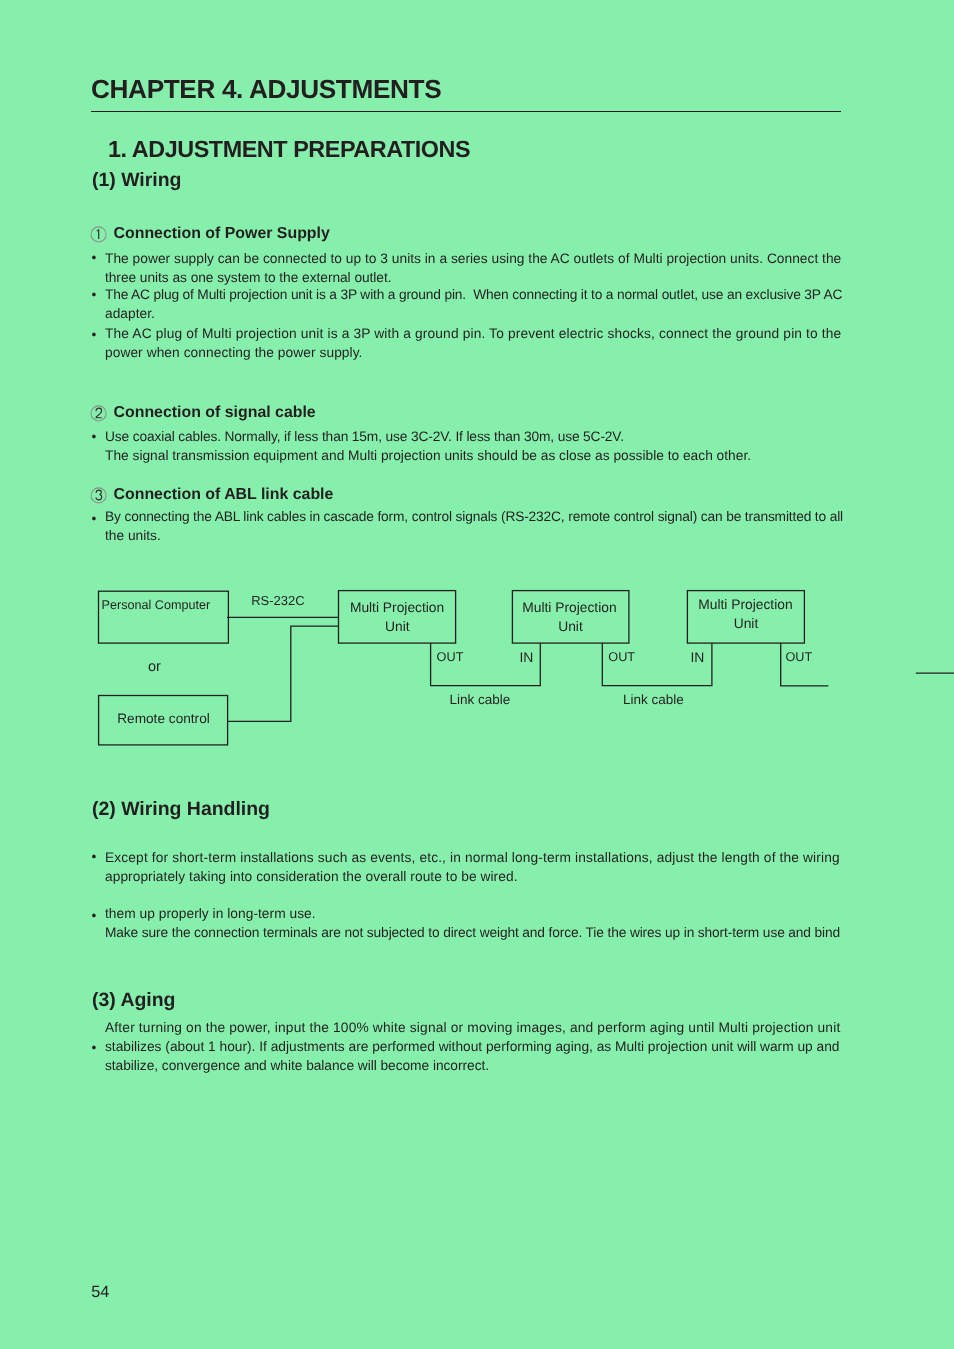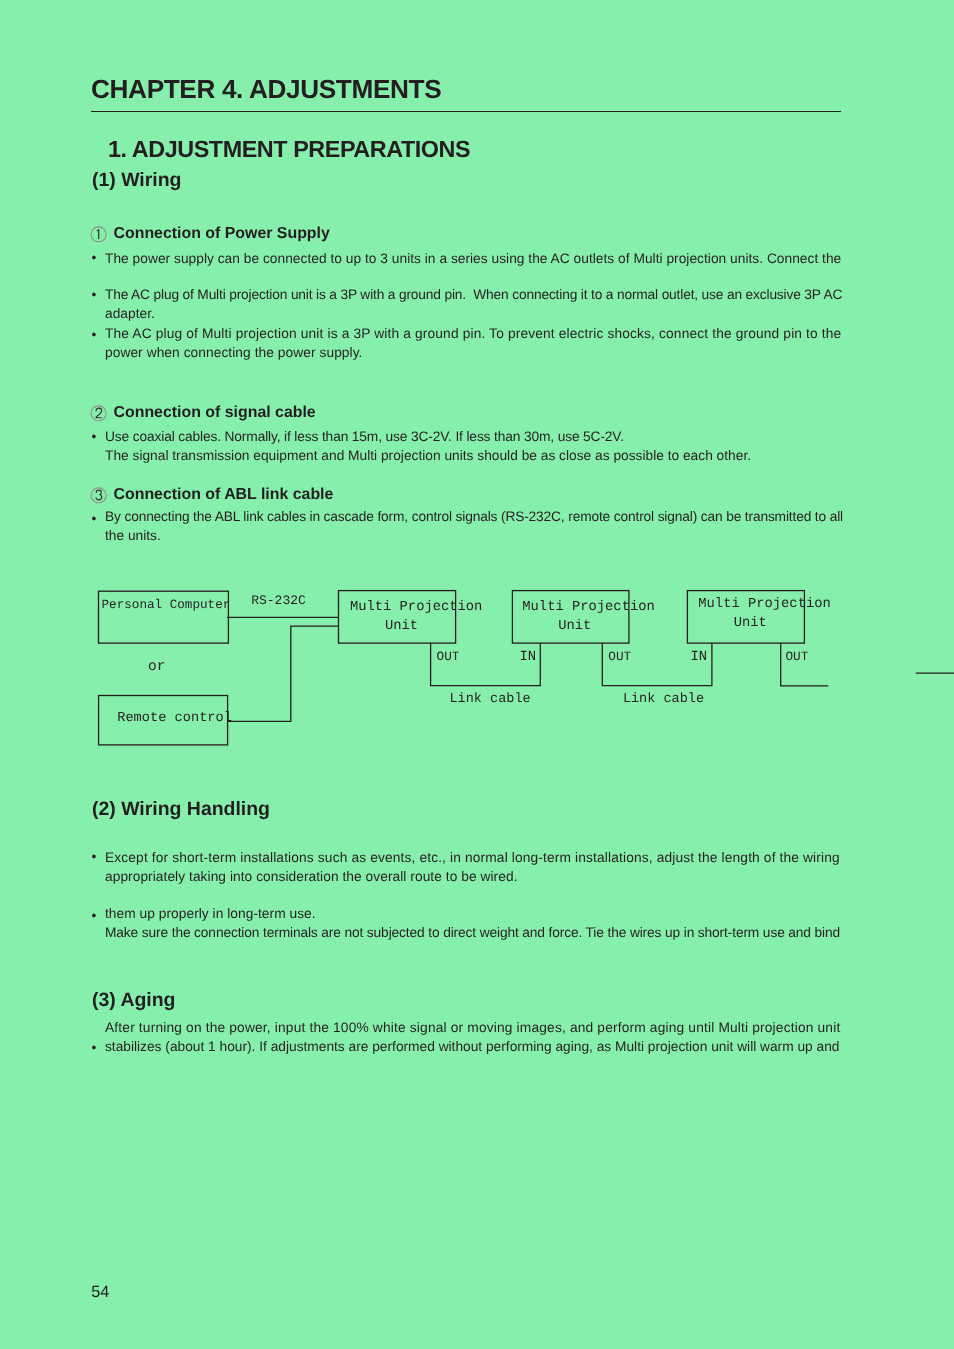--- a/index.html
+++ b/index.html
@@ -18,21 +18,21 @@
 
   .sec{position:absolute;font-size:15.9px;font-weight:bold;white-space:nowrap;line-height:1;}
   .circnum{position:absolute;width:20px;height:20px;}
   .circnum svg{display:block;}
 
   .bullet{position:absolute;font-size:13.76px;line-height:1;}
   .para{position:absolute;font-size:13.76px;line-height:19.15px;}
   .para div{white-space:nowrap;}
 
   .dgm{position:absolute;left:0;top:0;}
-  .dlabel{position:absolute;white-space:nowrap;line-height:1;font-family:Liberation Mono, monospace;}
+  .dlabel{position:absolute;white-space:nowrap;line-height:1;}
   .pagenum{position:absolute;font-size:16.2px;line-height:1;text-align:center;}
 </style>
 </head>
 <body>
 
 <div class="page">
 
   <div class="chapter-title">CHAPTER 4. ADJUSTMENTS</div>
   <div class="chapter-rule"></div>
 
@@ -43,20 +43,21 @@
       <svg width="20" height="20" viewBox="0 0 20 20">
         <circle cx="9.6" cy="10.4" r="7.55" fill="none" stroke="#8d8d8d" stroke-width="1.05"></circle>
         <path d="M7.3 7.05 L9.35 5.15 L10.3 5.15 L10.3 15.1 L9.1 15.1 L9.1 6.55 L8.05 7.55 Z" fill="#2f2f2f" stroke="none"></path>
       </svg>
     </div>
   <div class="sec" style="left:113.5px;top:226px">Connection of Power Supply</div>
 
   <div class="bullet" style="left:91.6px;top:250.7px">•</div>
   <div class="para" style="left:105px;top:249px">
     <div style="letter-spacing:0.0205px">The power supply can be connected to up to 3 units in a series using the AC outlets of Multi projection units. Connect the</div>
+    <div style="letter-spacing:-0.0494px">three units as one system to the external outlet.</div>
   </div>
 
   <div class="bullet" style="left:91.6px;top:288.3px">•</div>
   <div class="para" style="left:105px;top:285px">
     <div style="letter-spacing:-0.1623px">The AC plug of Multi projection unit is a 3P with a ground pin.&nbsp; When connecting it to a normal outlet, use an exclusive 3P AC</div>
     <div style="letter-spacing:0.0209px">adapter.</div>
   </div>
 
   <div class="bullet" style="left:91.6px;top:328.3px">•</div>
   <div class="para" style="left:105px;top:324px">
@@ -144,17 +145,18 @@
     <div style="letter-spacing:0.0365px">them up properly in long-term use.</div>
     <div style="letter-spacing:-0.1311px">Make sure the connection terminals are not subjected to direct weight and force. Tie the wires up in short-term use and bind</div>
   </div>
 
   <div class="h2" style="top:991px">(3) Aging</div>
 
   <div class="bullet" style="left:91.6px;top:1041px">•</div>
   <div class="para" style="left:105px;top:1018px">
     <div style="letter-spacing:0.1678px">After turning on the power, input the 100% white signal or moving images, and perform aging until Multi projection unit</div>
     <div style="letter-spacing:-0.0061px">stabilizes (about 1 hour). If adjustments are performed without performing aging, as Multi projection unit will warm up and</div>
+    <div style="letter-spacing:-0.0431px">stabilize, convergence and white balance will become incorrect.</div>
   </div>
 
   <div class="pagenum" style="left:91.3px;top:1284px">54</div>
 
 </div>
 
 </body></html>

